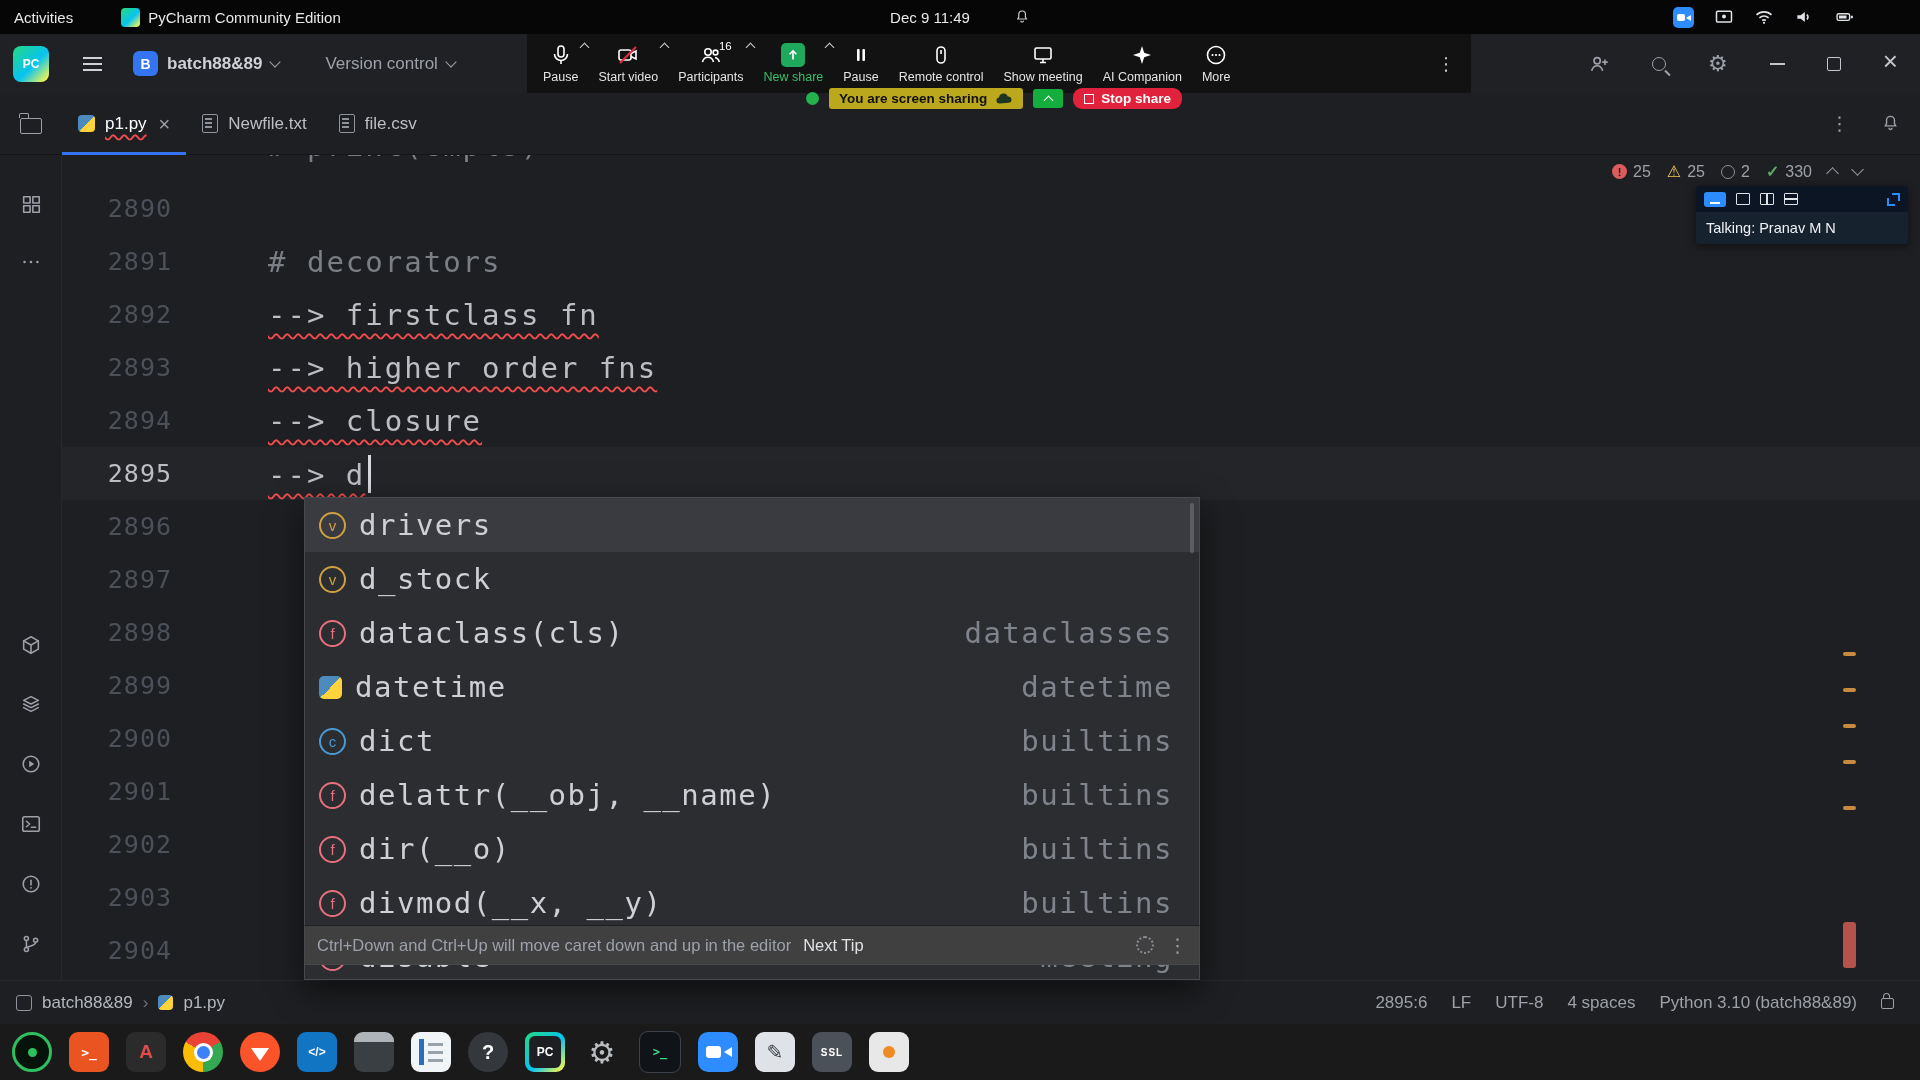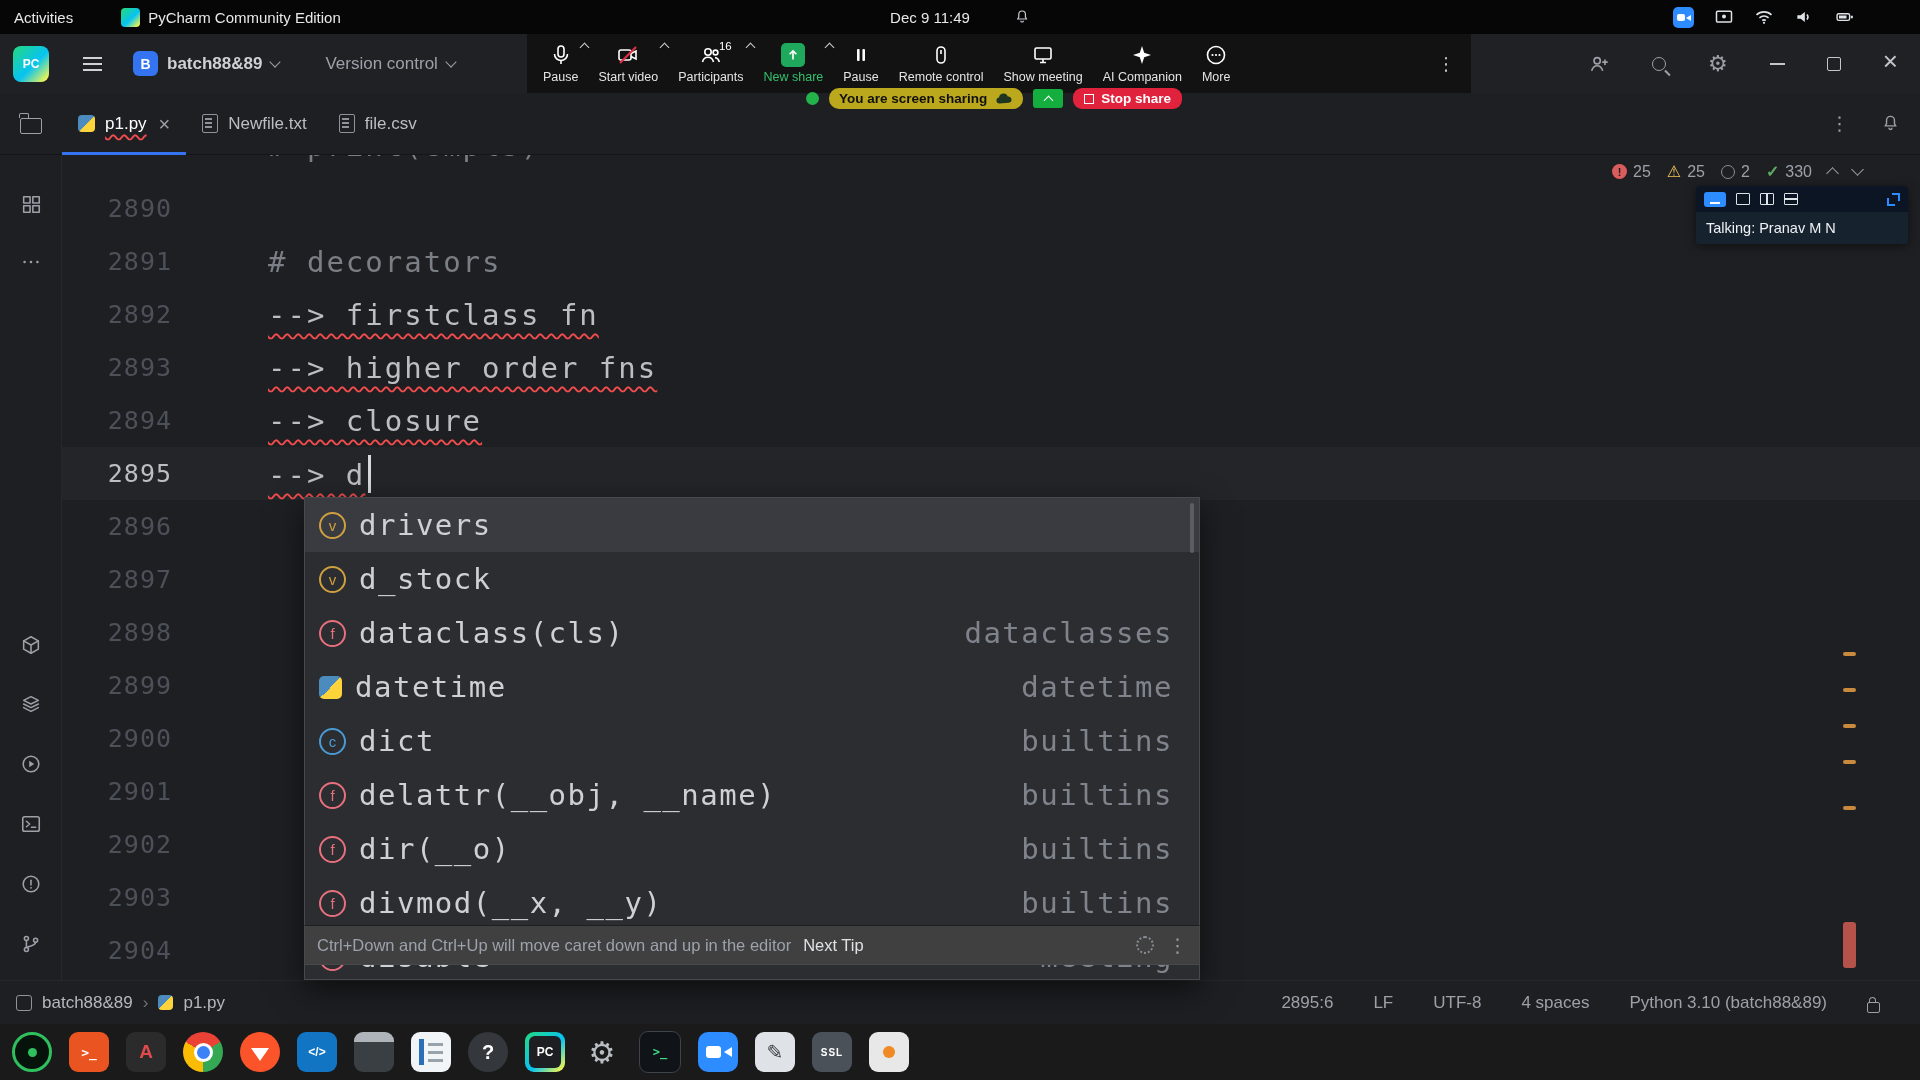--- a/index.html
+++ b/index.html
@@ -57,21 +57,21 @@
   .zb-cnt{position:absolute;top:6px;left:calc(50% + 8px);font-size:11.5px;color:#fff;}
   .nshare-ic{width:24px;height:24px;border-radius:5px;background:#1fa95c;display:flex;align-items:center;
              justify-content:center;}
   .zb-more-v{margin-left:auto;color:#cfcfcf;font-size:18px;padding:0 10px;}
   .zb-more-v::before{content:"⋮";}
 
   
   .banner{position:absolute;top:88px;left:806px;display:flex;align-items:center;gap:10px;z-index:40;}
   .banner-dot{width:13px;height:13px;border-radius:50%;background:#24b24c;}
   .banner-pill{display:flex;align-items:center;gap:8px;background:#bba81c;color:#101010;font-size:13.5px;
-               font-weight:700;padding:3px 10px;border-radius:10px;}
+               font-weight:700;padding:3px 10px;border-radius:3px;}
   .banner-green{width:30px;height:19px;border-radius:3px;background:#14ae3e;display:flex;align-items:center;
                 justify-content:center;}
   .bg-chev{width:6px;height:6px;border-left:1.6px solid #fff;border-top:1.6px solid #fff;
            transform:rotate(45deg);margin-top:3px;}
   .banner-stop{display:flex;align-items:center;gap:7px;background:#e0223c;color:#fff;font-size:13.5px;
                font-weight:700;padding:3px 11px;border-radius:9px;}
   .stop-sq{width:8px;height:8px;border:1.7px solid #fff;}
 
   
   .tabbar{position:absolute;top:93px;left:0;right:0;height:61px;background:#1e1f22;display:flex;
@@ -175,21 +175,21 @@
   .spinner{width:14px;height:14px;border:2px dotted #8a8e96;border-radius:50%;}
 
   
   .statusbar{position:absolute;left:0;right:0;top:980px;height:44px;background:#1e1f22;display:flex;
              align-items:center;font-size:17px;color:#b4b8bf;z-index:5;border-top:1px solid #26282b;
              box-sizing:border-box;}
   .sb-left{display:flex;align-items:center;gap:10px;padding-left:16px;}
   .sb-ic{width:14px;height:14px;border:1.6px solid #8f939b;border-radius:3px;}
   .sb-sep{color:#6f737a;}
   .py-ic-sm{width:15px;height:15px;border-radius:4px;background:linear-gradient(135deg,#4b8bbe 0 50%,#ffd43b 50% 100%);}
-  .sb-right{margin-left:auto;display:flex;align-items:flex-end;gap:40px;padding-right:40px;color:#9da0a8;}
+  .sb-right{margin-left:auto;display:flex;align-items:flex-start;gap:24px;padding-right:26px;color:#9da0a8;}
   .lock-ic{width:11px;height:9px;border:1.7px solid #9da0a8;border-radius:2px;position:relative;margin-top:5px;}
   .lock-ic::before{content:"";position:absolute;left:1px;top:-6px;width:5px;height:5px;
                    border:1.7px solid #9da0a8;border-bottom:none;border-radius:4px 4px 0 0;}
 
   
   .taskbar{position:absolute;left:0;right:0;top:1024px;height:56px;background:#1a1a1a;display:flex;
            align-items:center;gap:17px;padding:0 12px;box-sizing:border-box;z-index:40;}
   .tk{width:40px;height:40px;border-radius:9px;position:relative;flex:none;display:flex;align-items:center;
       justify-content:center;overflow:hidden;}
   .tk-glyph{position:relative;z-index:2;font-weight:700;}

